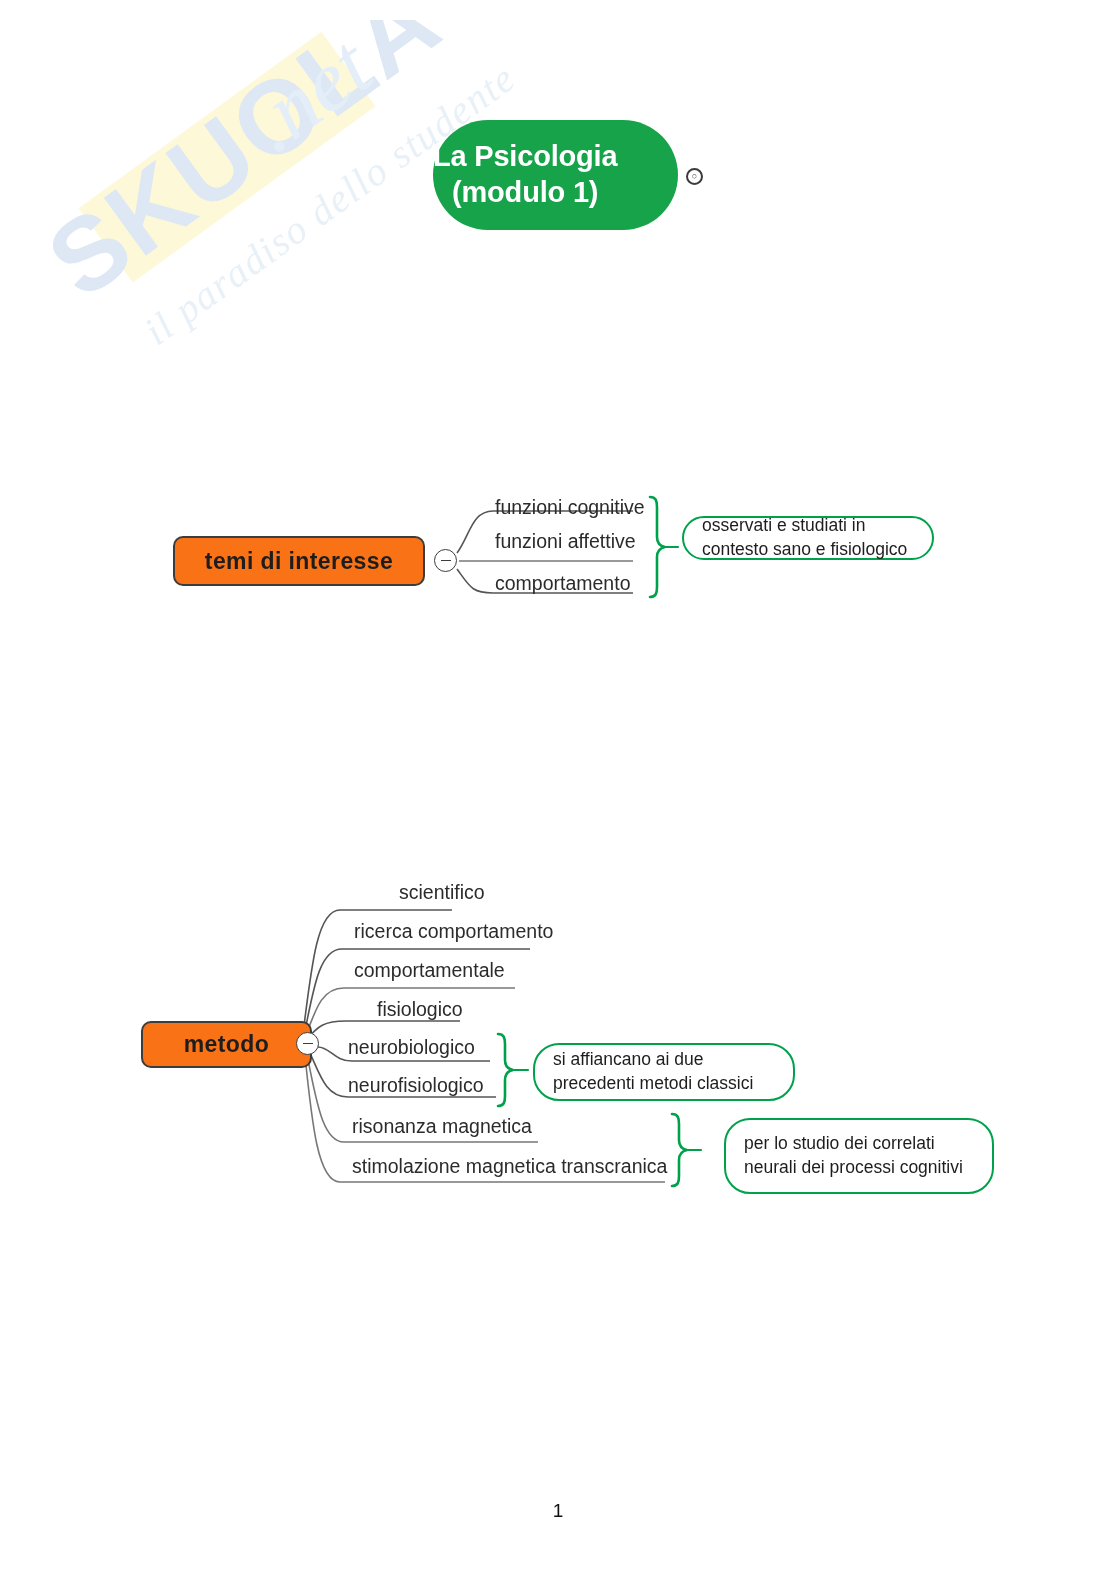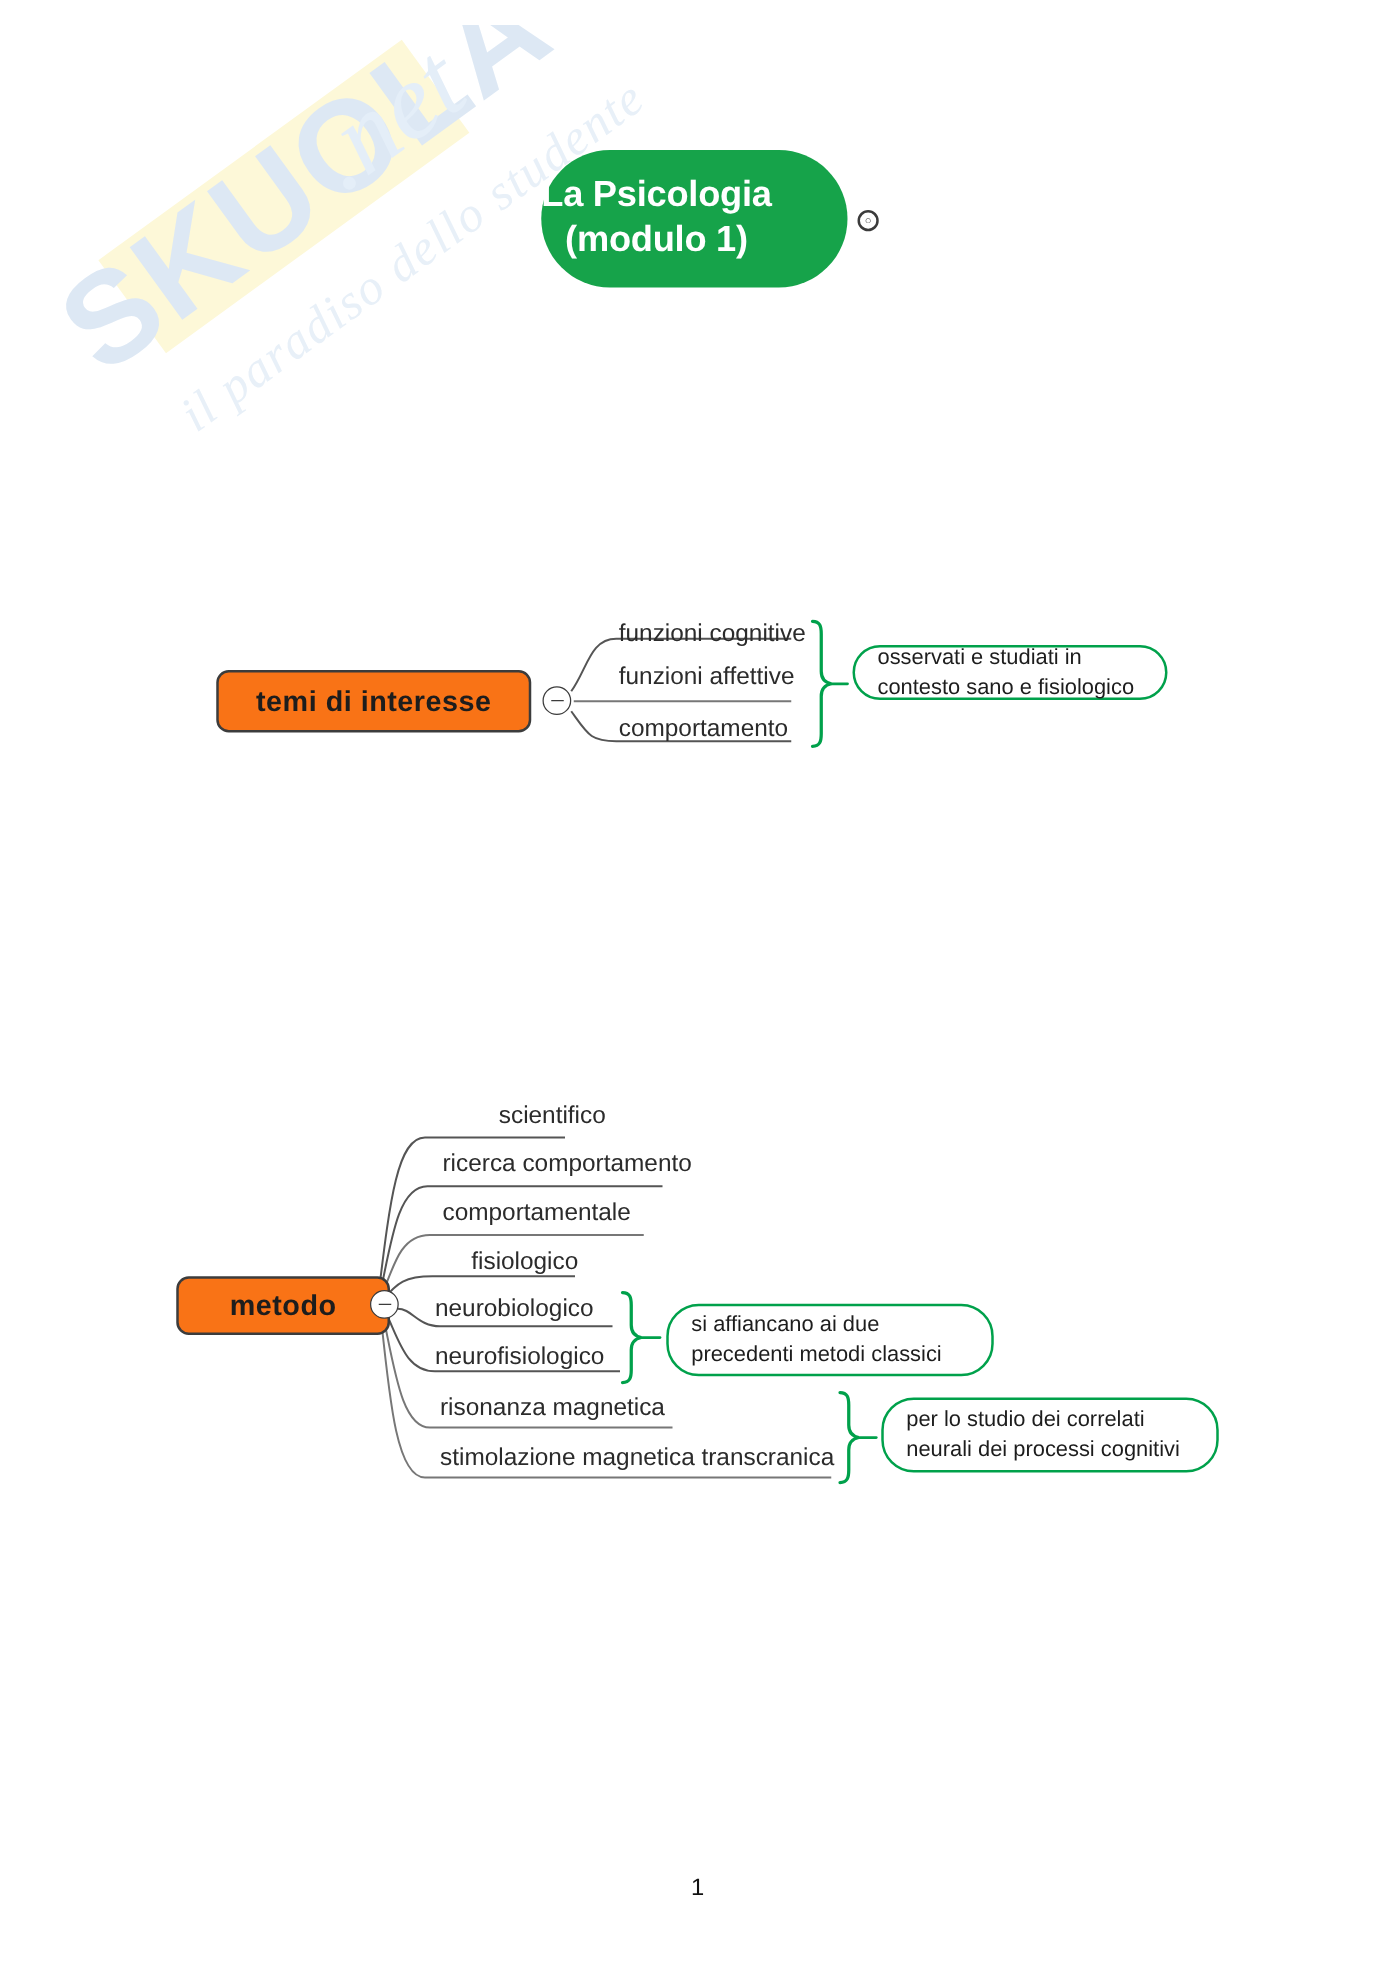--- a/index.html
+++ b/index.html
@@ -166,24 +166,24 @@
     width: 252px;
     height: 44px;
   }
   #callout-neuro {
     left: 533px;
     top: 1043px;
     width: 262px;
     height: 58px;
   }
   #callout-risonanza {
-    left: 705px;
+    left: 724px;
     top: 1118px;
     width: 270px;
-    height: 60px;
+    height: 76px;
   }
 
   
   #page-number {
     position: absolute;
     left: 0;
     top: 1500px;
     width: 1116px;
     text-align: center;
     font-size: 19px;

